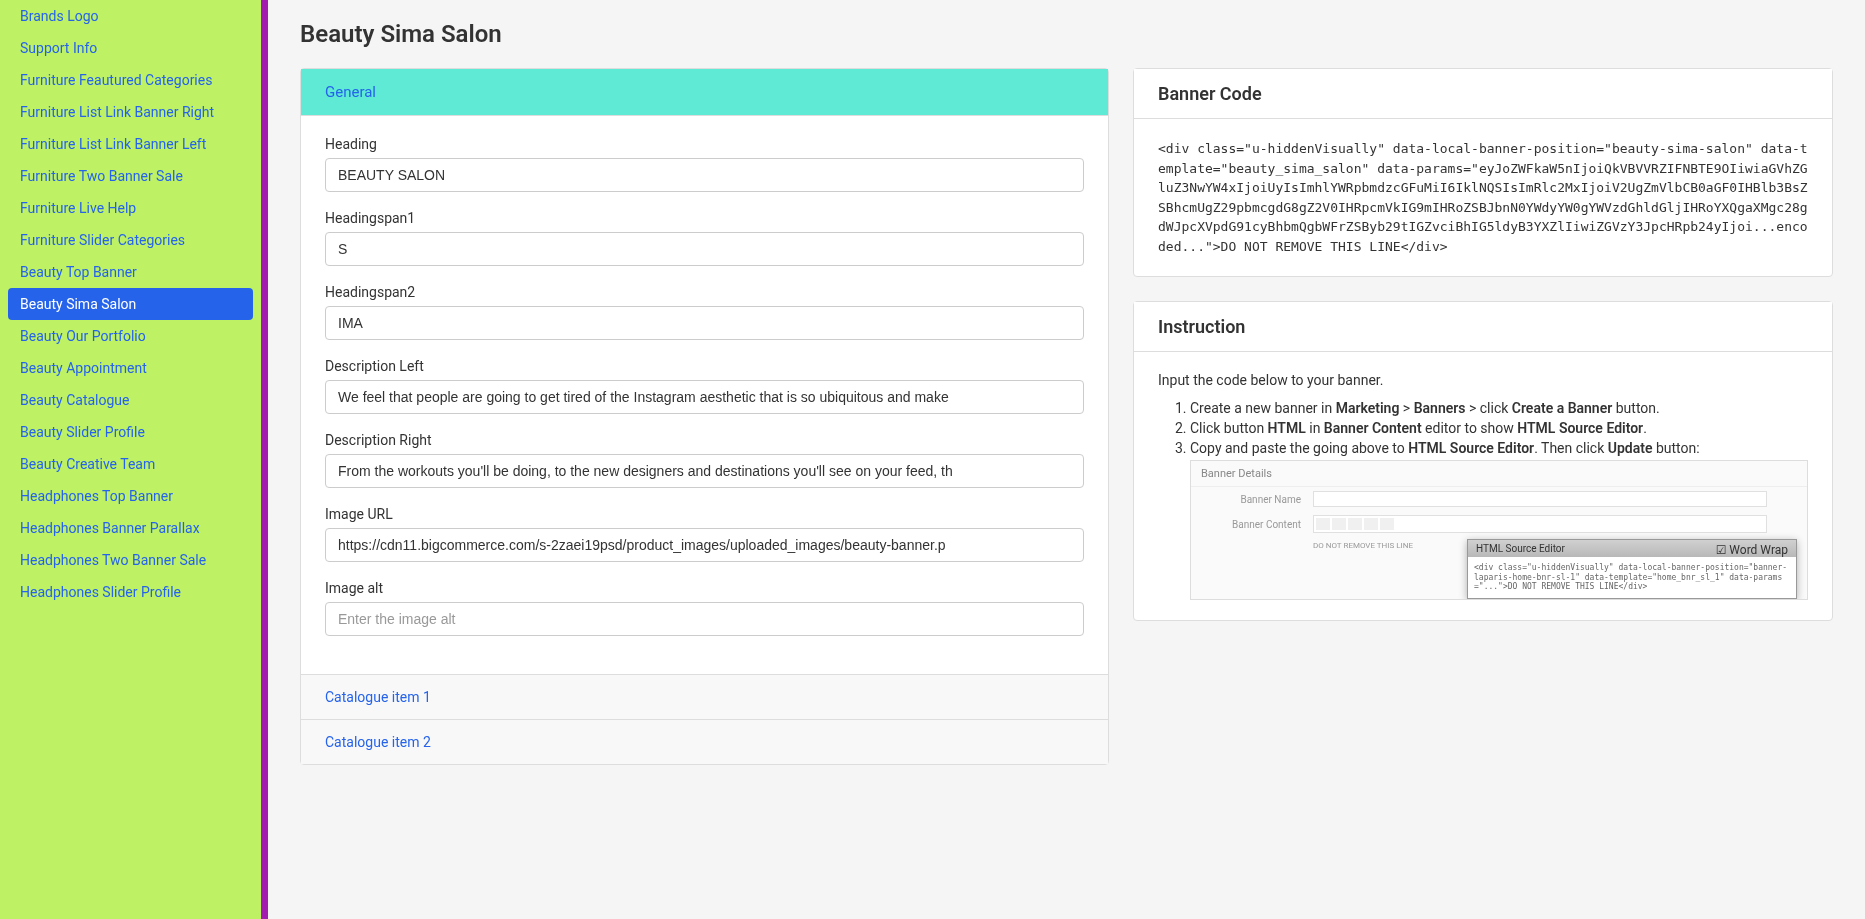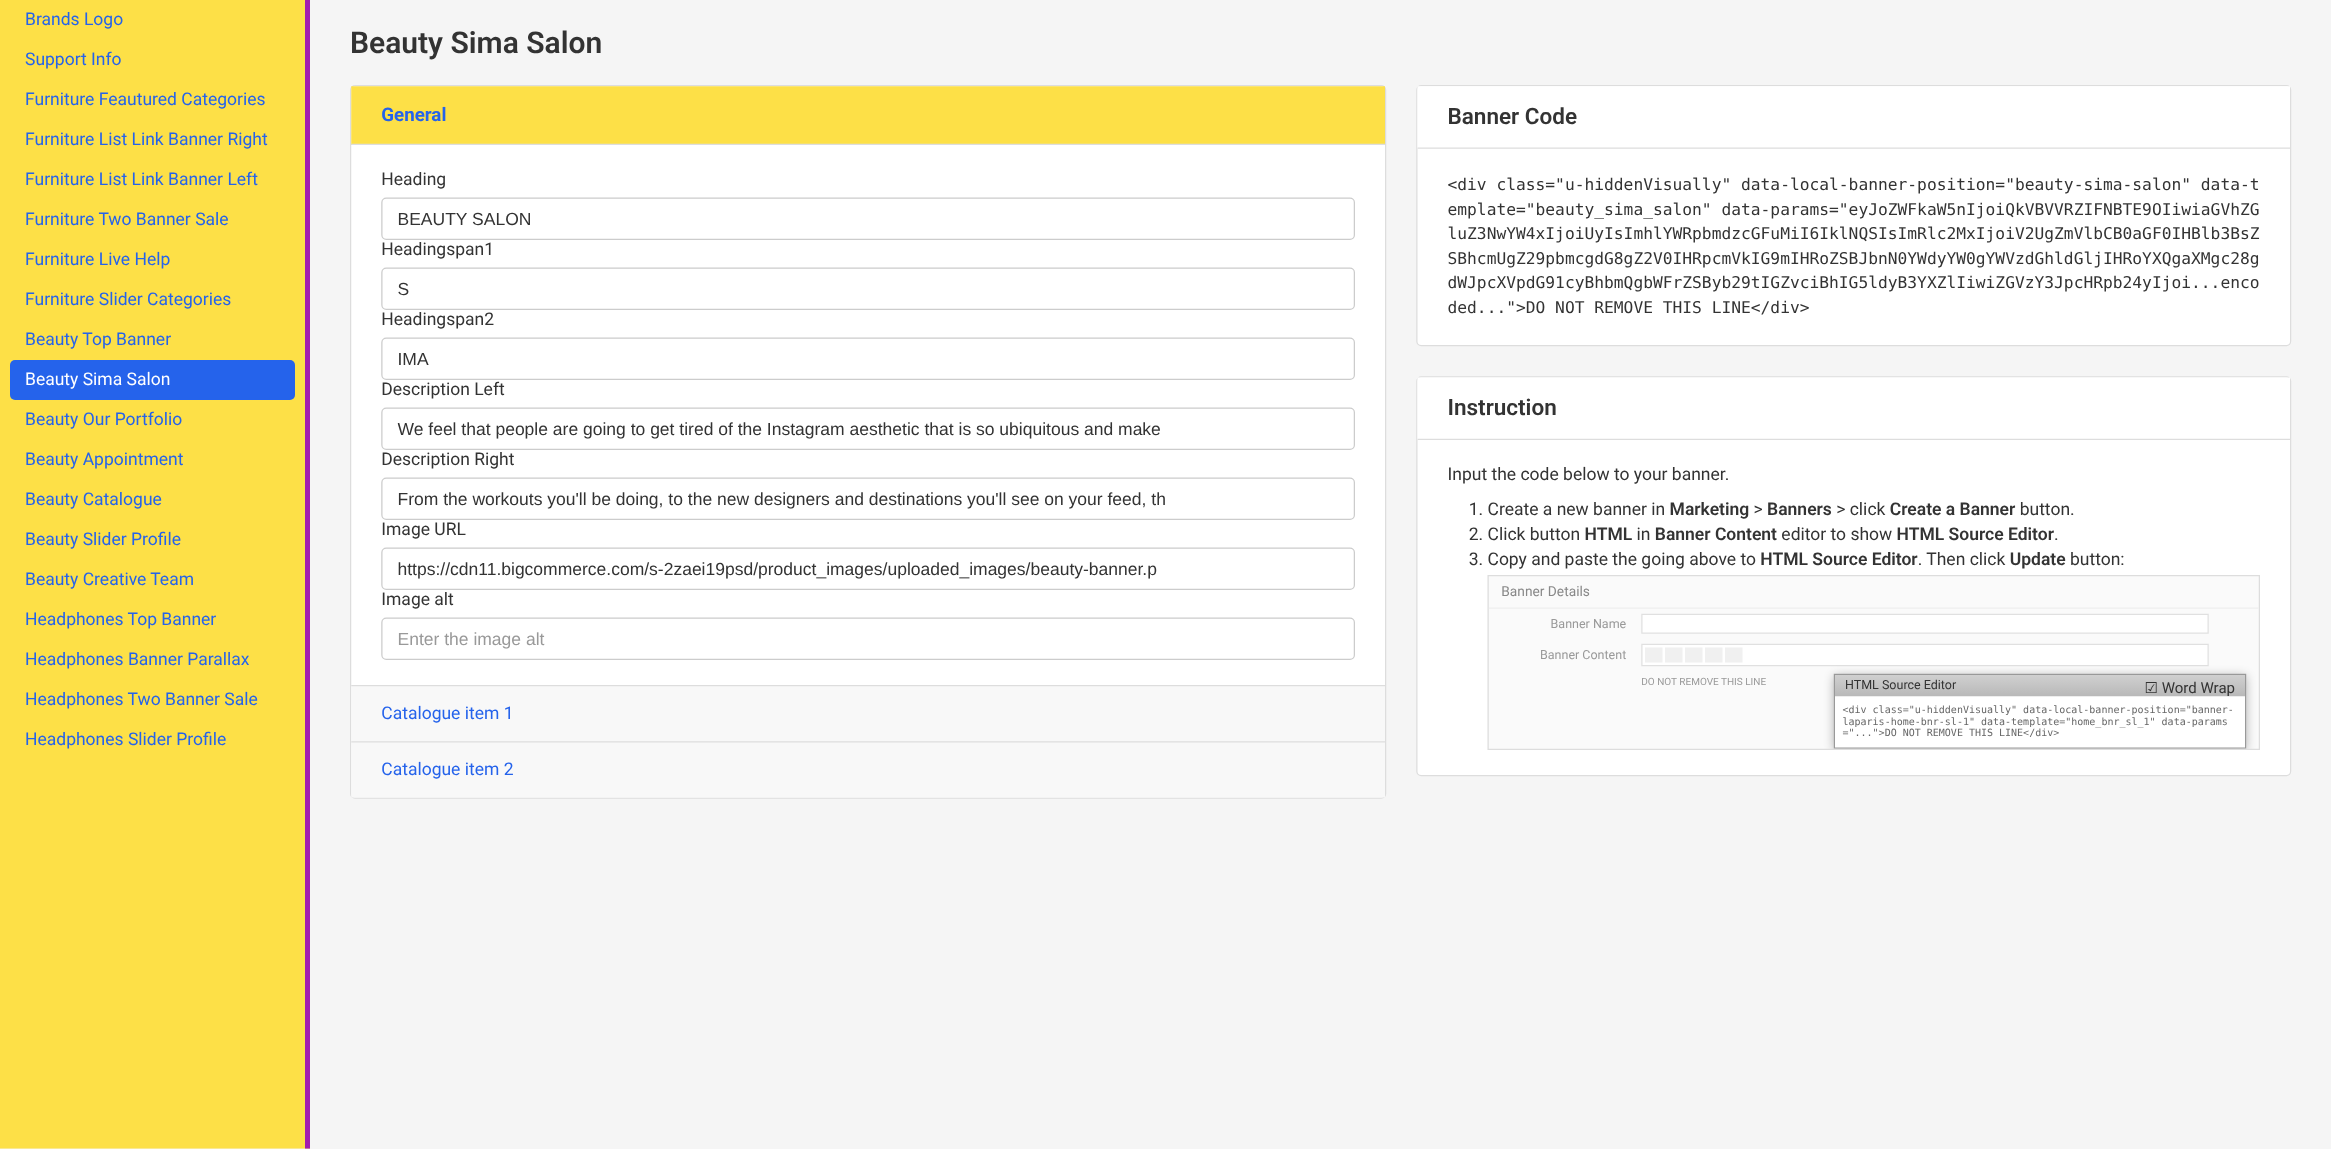--- a/index.html
+++ b/index.html
@@ -1,30 +1,30 @@
 <!DOCTYPE html>
 <html><head>
 <meta charset="utf-8">
 <style>
 * { box-sizing: border-box; margin: 0; padding: 0; }
 body { font-family: -apple-system, BlinkMacSystemFont, "Segoe UI", Roboto, sans-serif; font-size: 14px; color: #333; background: #f5f5f5; }
 .layout { display: flex; height: 100vh; overflow: hidden; }
-.sidebar { width: 248px; background: #fde047; overflow-y: auto; border-right: 4px solid #a21caf; flex-shrink: 0; }
+.sidebar { width: 268px; background: #bef264; overflow-y: auto; border-right: 7px solid #a21caf; flex-shrink: 0; }
 .sidebar-item { display: block; padding: 8px 20px; color: #2563eb; text-decoration: none; cursor: pointer; font-size: 14px; }
 .sidebar-item.active { background: #2563eb; color: #fff; border-radius: 4px; margin: 0 8px; padding: 8px 12px; }
 .main { flex: 1; overflow-y: auto; background: #f5f5f5; }
 .page-title { font-size: 24px; font-weight: 600; padding: 20px 32px; color: #333; }
 .content-row { display: flex; gap: 24px; padding: 0 32px 32px 32px; }
 .left-col { flex: 1; min-width: 0; }
 .right-col { width: 700px; flex-shrink: 0; display: flex; flex-direction: column; gap: 24px; }
 .panel { background: #fff; border: 1px solid #ddd; border-radius: 4px; }
-.panel-header { padding: 14px 24px; border-bottom: 1px solid #ddd; background: #fde047; color: #2563eb; font-size: 15px; font-weight: bold; }
+.panel-header { padding: 14px 24px; border-bottom: 1px solid #ddd; background: #5eead4; color: #2563eb; font-size: 15px; }
 .panel-header.dark { color: #333; font-size: 18px; font-weight: 600; background: #fff; }
 .panel-body { padding: 20px 24px; }
-.form-group { }
+.form-group { margin-bottom: 18px; }
 .form-label { display: block; margin-bottom: 6px; color: #333; font-size: 14px; }
 .form-input { width: 100%; padding: 8px 12px; border: 1px solid #ccc; border-radius: 4px; font-size: 14px; color: #333; }
 .form-input::placeholder { color: #999; }
 .accordion-item { border-top: 1px solid #ddd; padding: 14px 24px; color: #2563eb; cursor: pointer; background: #f8f8f8; }
 .code-block { font-family: "SFMono-Regular", Consolas, monospace; font-size: 13px; line-height: 1.5; color: #333; word-break: break-all; white-space: pre-wrap; padding: 20px 24px; }
 .instruction-body { padding: 20px 24px; }
 .instruction-line { margin-bottom: 12px; }
 .instruction-list { list-style: decimal; padding-left: 32px; }
 .instruction-list li { margin-bottom: 4px; }
 .screenshot-placeholder { border: 1px solid #ddd; background: #fafafa; height: 140px; margin-left: 32px; position: relative; overflow: hidden; }

